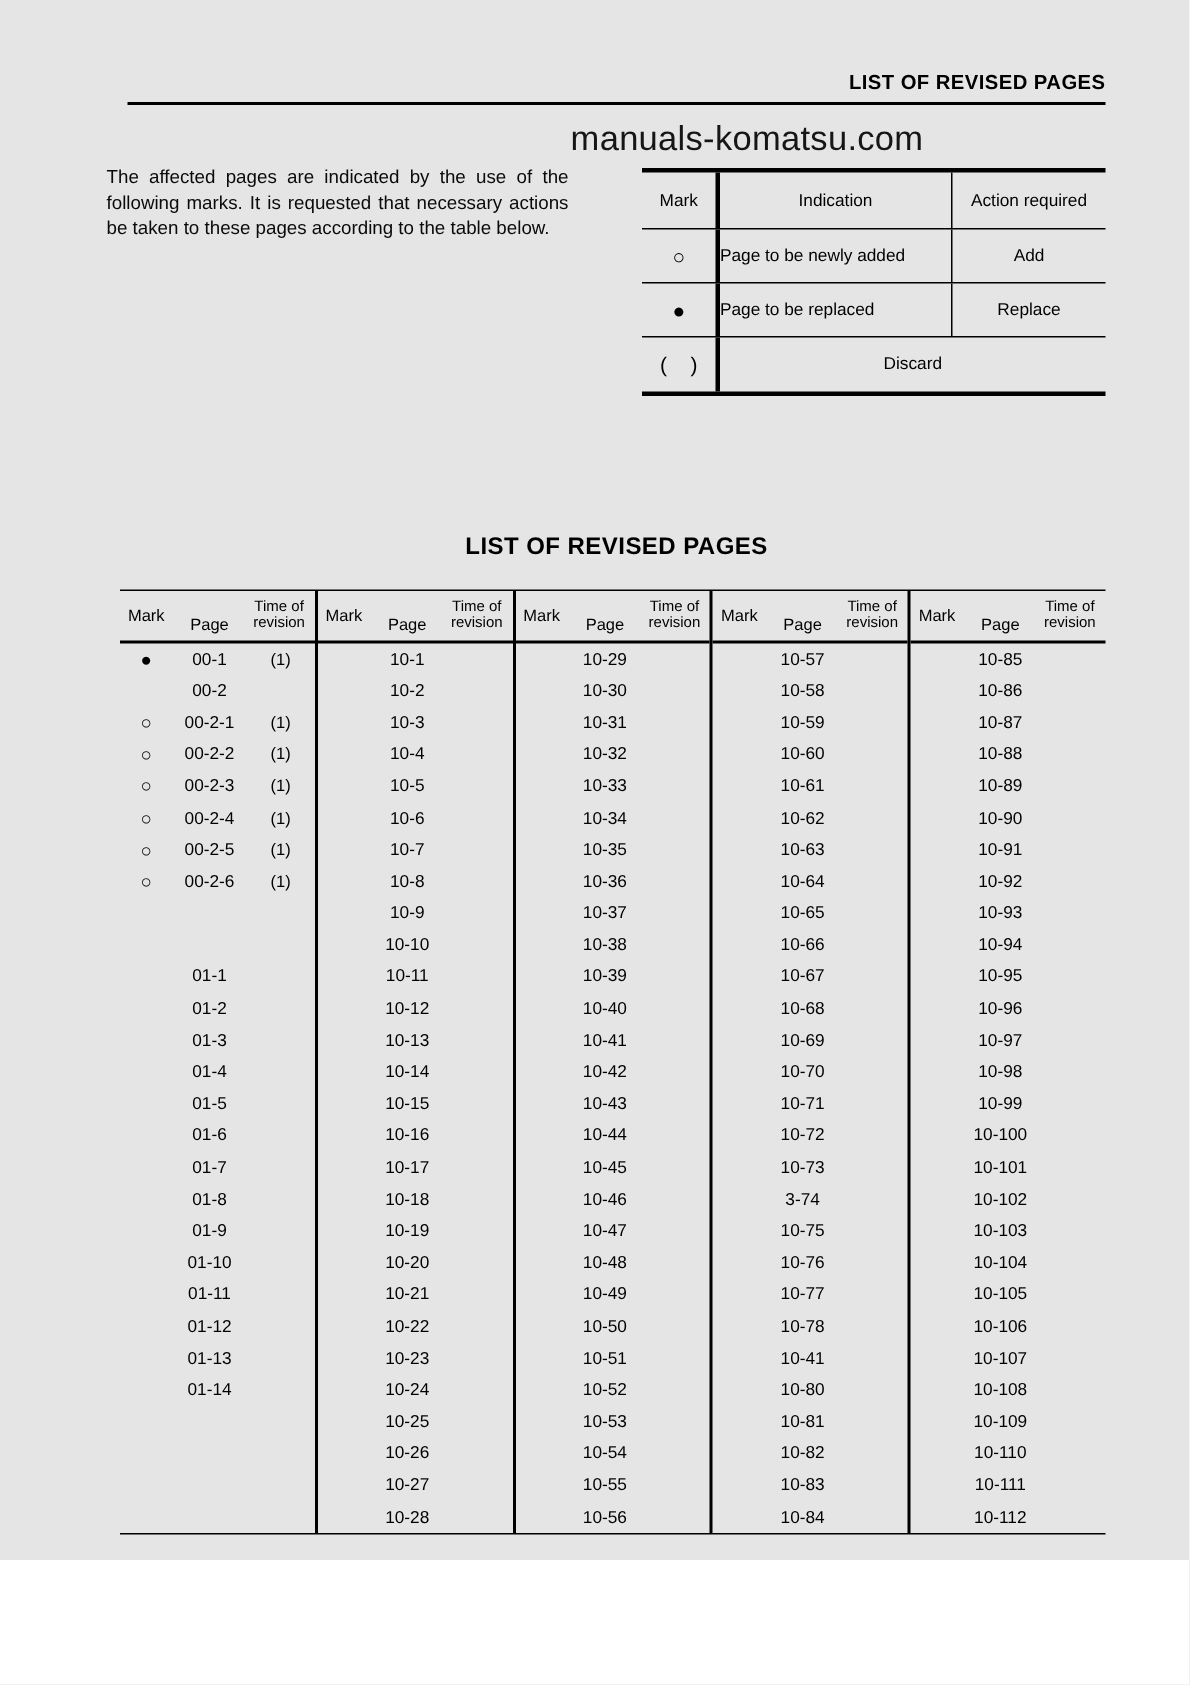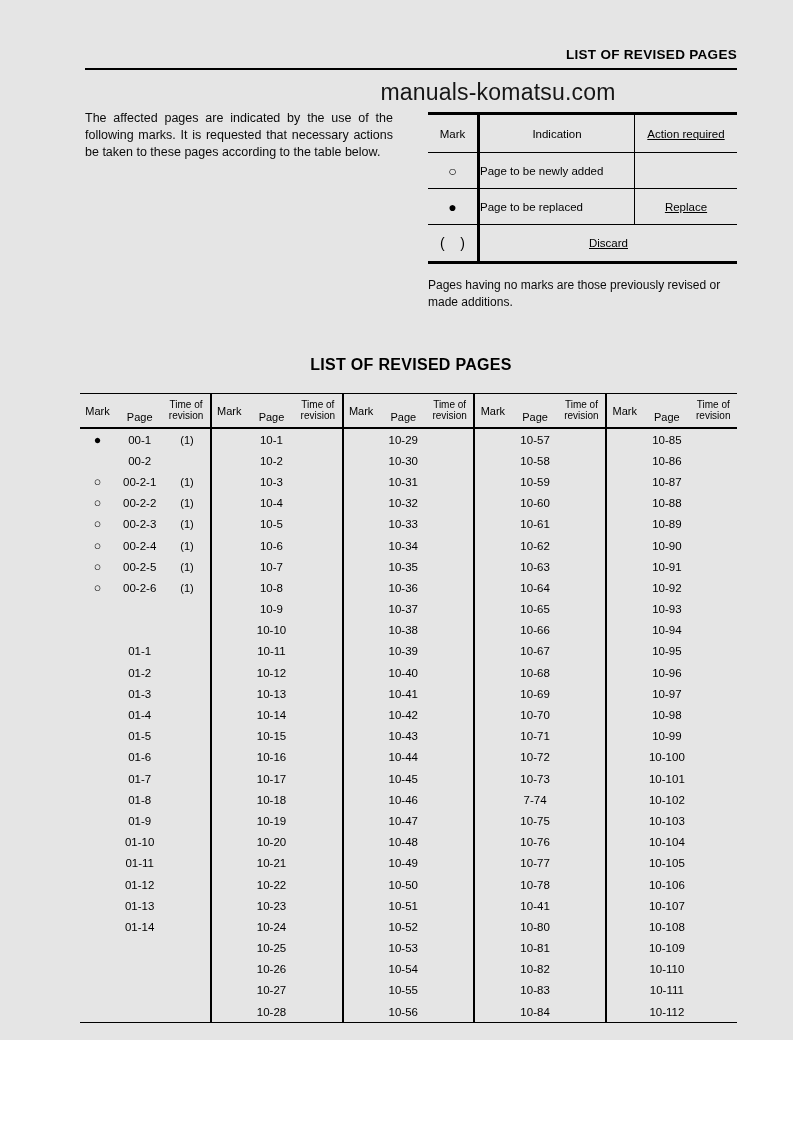--- a/index.html
+++ b/index.html
@@ -18,36 +18,36 @@
   .header-rule {
     position:absolute; top:68px; left:85px; width:652px; height:2px; background:#000;
   }
   .watermark {
     position:absolute; top:79px; left:160px; width:676px; text-align:center;
     font-size:23px; color:#161616; letter-spacing:.2px;
   }
 
   
   .intro {
-    position:absolute; top:110px; left:85px; width:308px;
+    position:absolute; top:110px; left:71px; width:308px;
     font-size:12.5px; line-height:16.9px; text-align:justify; color:#0a0a0a;
   }
 
   
   .marks-table {
     position:absolute; top:112px; left:428px; width:309px;
     border-top:3px solid #000; border-bottom:3px solid #000;
   }
   .mrow { display:flex; height:36px; border-bottom:1px solid #000; }
   .mrow.mhead { height:38px; }
   .mrow:last-child { border-bottom:none; }
   .mc { display:flex; align-items:center; font-size:11.5px; }
   .mc-mark { width:52px; border-right:3px solid #000; justify-content:center; font-size:14px; white-space:pre; }
   .mc-ind  { width:155px; border-right:1px solid #000; }
-  .mc-act  { flex:1; justify-content:center;text-decoration:underline; }
+  .mc-act  { flex:1; justify-content:center; }
   .mhead .mc { justify-content:center; padding-left:0; font-size:11.5px; }
 
   .marks-note {
     position:absolute; top:277px; left:428px; width:314px;
     font-size:12px; line-height:16.8px; color:#0a0a0a;
   }
 
   
   .list-title {
     position:absolute; top:356px; left:85px; width:652px; text-align:center;
@@ -97,33 +97,33 @@
 
   <div class="marks-table">
     <div class="mrow mhead">
       <div class="mc mc-mark">Mark</div>
       <div class="mc mc-ind">Indication</div>
       <div class="mc mc-act">Action required</div>
     </div>
     <div class="mrow">
       <div class="mc mc-mark">○</div>
       <div class="mc mc-ind">Page to be newly added</div>
+      <div class="mc mc-act">Add</div>
     </div>
     <div class="mrow">
       <div class="mc mc-mark">●</div>
       <div class="mc mc-ind">Page to be replaced</div>
       <div class="mc mc-act">Replace</div>
     </div>
     <div class="mrow">
       <div class="mc mc-mark">(    )</div>
       <div class="mc mc-act">Discard</div>
     </div>
   </div>
 
-  <div class="marks-note">Pages having no marks are those previously revised or made additions.</div>
 
   <div class="list-title">LIST OF REVISED PAGES</div>
 
   <div class="rtable">
       <div class="tgroup">
         <div class="thead">
           <div class="th th-mark">Mark</div>
           <div class="th th-page">Page</div>
           <div class="th th-time">Time of revision</div>
         </div>
@@ -648,21 +648,21 @@
           <div class="tc tc-page">10-72</div>
           <div class="tc tc-time"></div>
         </div>
         <div class="trow">
           <div class="tc tc-mark"></div>
           <div class="tc tc-page">10-73</div>
           <div class="tc tc-time"></div>
         </div>
         <div class="trow">
           <div class="tc tc-mark"></div>
-          <div class="tc tc-page">7-74</div>
+          <div class="tc tc-page">3-74</div>
           <div class="tc tc-time"></div>
         </div>
         <div class="trow">
           <div class="tc tc-mark"></div>
           <div class="tc tc-page">10-75</div>
           <div class="tc tc-time"></div>
         </div>
         <div class="trow">
           <div class="tc tc-mark"></div>
           <div class="tc tc-page">10-76</div>

